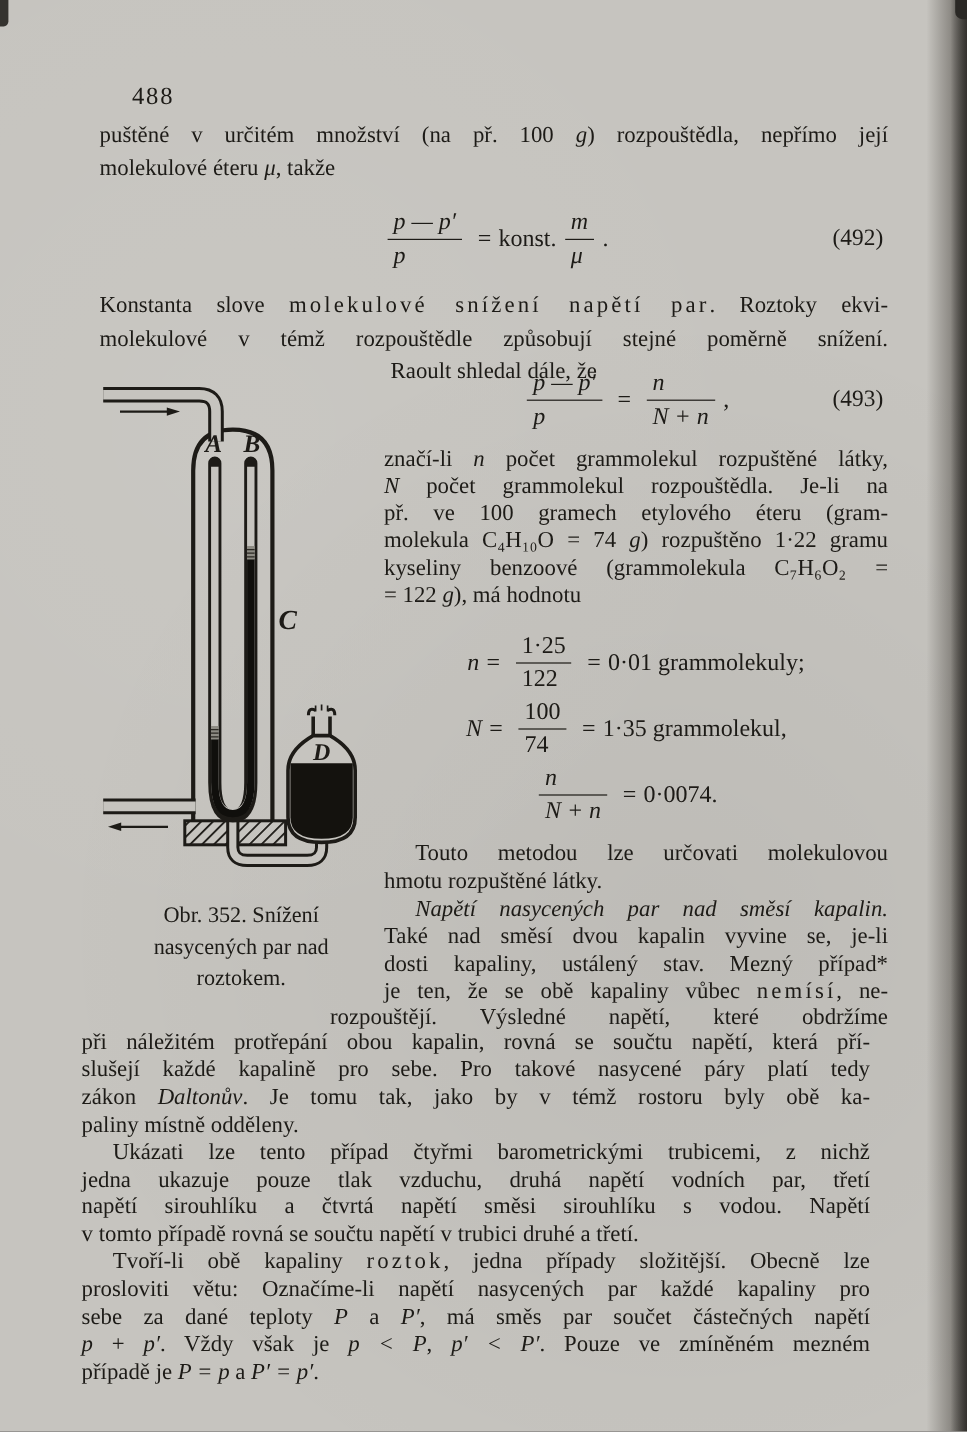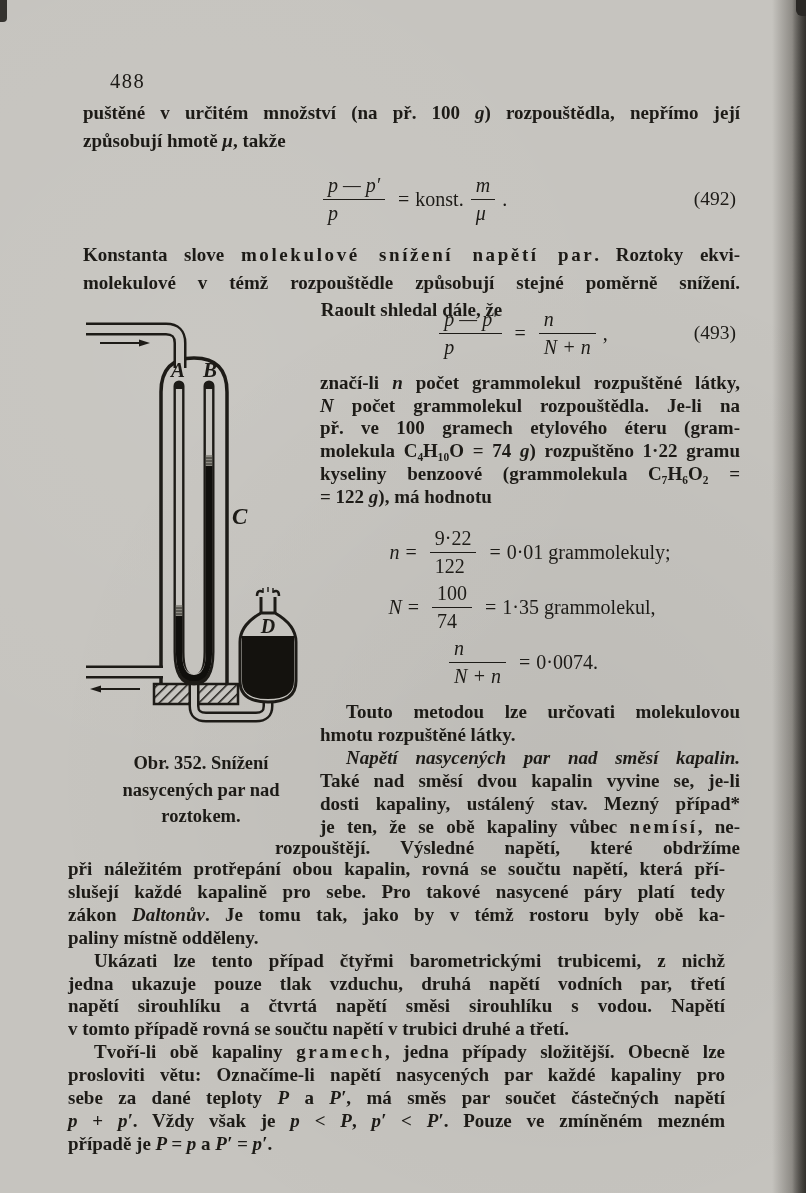--- a/index.html
+++ b/index.html
@@ -6,21 +6,21 @@
   .sheet{
     position:relative;width:806px;height:1193px;overflow:hidden;
     background:
       radial-gradient(circle at 25% 30%, rgba(255,255,255,.05), transparent 45%),
       radial-gradient(circle at 70% 65%, rgba(0,0,0,.045), transparent 55%),
       #c6c4bf;
     font-family:"Liberation Serif","DejaVu Serif",serif;
     color:#1d1b17;
   }
   .blk{position:absolute;}
-  .tline{font-size:19px;white-space:normal;font-weight:bold;}
+  .tline{font-size:19px;white-space:normal;}
   .tline.j{text-align:justify;text-align-last:justify;}
   .tline.l{text-align:left;text-align-last:auto;}
   .tline.c{text-align:left;text-align-last:center;}
   .tline.ind{text-indent:26px;}
   .i{font-style:italic;}
   .sp{letter-spacing:2.6px;}
   .mi{font-style:italic;}
 
   .pagenum{position:absolute;left:110px;top:70px;font-size:20.5px;letter-spacing:1.5px;}
 
@@ -61,21 +61,21 @@
 
   <div class="corner-tl"></div>
   <div class="edge-right"></div>
   <div class="edge-right2"></div>
   <div class="corner-tr"></div>
 
   <div class="pagenum">488</div>
 
   <div class="blk p1">
       <div class="tline j"><span>puštěné v určitém množství (na př. 100 </span><span class="i">g</span><span>) rozpouštědla, nepřímo její</span></div>
-      <div class="tline l"><span>způsobují hmotě </span><span class="i">μ</span><span>, takže</span></div>
+      <div class="tline l"><span>molekulové éteru </span><span class="i">μ</span><span>, takže</span></div>
     </div>
 
   <div class="eqrow eq492">
     <span class="frac">
       <span class="fnum mi">p — p′</span>
       <span class="fden mi">p</span>
     </span>
     <span class="eqg">=</span>
     <span>konst.</span>
     <span class="frac">
@@ -173,21 +173,21 @@
       <div class="tline j"><span>př. ve 100 gramech etylového éteru (gram-</span></div>
       <div class="tline j"><span>molekula C₄H₁₀O = 74 </span><span class="i">g</span><span>) rozpuštěno 1·22 gramu</span></div>
       <div class="tline j"><span>kyseliny benzoové (grammolekula C₇H₆O₂ =</span></div>
       <div class="tline l"><span>= 122 </span><span class="i">g</span><span>), má hodnotu</span></div>
     </div>
 
   <div class="eqsmall eqn1">
     <span class="mi">n</span>
     <span class="eqg">=</span>
     <span class="frac">
-      <span class="fnum">9·22</span>
+      <span class="fnum">1·25</span>
       <span class="fden">122</span>
     </span>
     <span class="eqg">=</span>
     <span>0·01 grammolekuly;</span>
   </div>
 
   <div class="eqsmall eqn2">
     <span class="mi">N</span>
     <span class="eqg">=</span>
     <span class="frac">
@@ -222,20 +222,20 @@
 
   <div class="blk body2">
       <div class="tline j"><span>při náležitém protřepání obou kapalin, rovná se součtu napětí, která pří-</span></div>
       <div class="tline j"><span>slušejí každé kapalině pro sebe. Pro takové nasycené páry platí tedy</span></div>
       <div class="tline j"><span>zákon </span><span class="i">Daltonův</span><span>. Je tomu tak, jako by v témž rostoru byly obě ka-</span></div>
       <div class="tline l"><span>paliny místně odděleny.</span></div>
       <div class="tline j ind"><span>Ukázati lze tento případ čtyřmi barometrickými trubicemi, z nichž</span></div>
       <div class="tline j"><span>jedna ukazuje pouze tlak vzduchu, druhá napětí vodních par, třetí</span></div>
       <div class="tline j"><span>napětí sirouhlíku a čtvrtá napětí směsi sirouhlíku s vodou. Napětí</span></div>
       <div class="tline l"><span>v tomto případě rovná se součtu napětí v trubici druhé a třetí.</span></div>
-      <div class="tline j ind"><span>Tvoří-li obě kapaliny </span><span class="sp">gramech</span><span>, jedna případy složitější. Obecně lze</span></div>
+      <div class="tline j ind"><span>Tvoří-li obě kapaliny </span><span class="sp">roztok</span><span>, jedna případy složitější. Obecně lze</span></div>
       <div class="tline j"><span>prosloviti větu: Označíme-li napětí nasycených par každé kapaliny pro</span></div>
       <div class="tline j"><span>sebe za dané teploty </span><span class="i">P</span><span> a </span><span class="i">P′</span><span>, má směs par součet částečných napětí</span></div>
       <div class="tline j"><span class="i">p</span><span> + </span><span class="i">p′</span><span>. Vždy však je </span><span class="i">p &lt; P</span><span>, </span><span class="i">p′ &lt; P′</span><span>. Pouze ve zmíněném mezném</span></div>
       <div class="tline l"><span>případě je </span><span class="i">P = p</span><span> a </span><span class="i">P′ = p′</span><span>.</span></div>
     </div>
 
 </div>
 
 </body></html>

